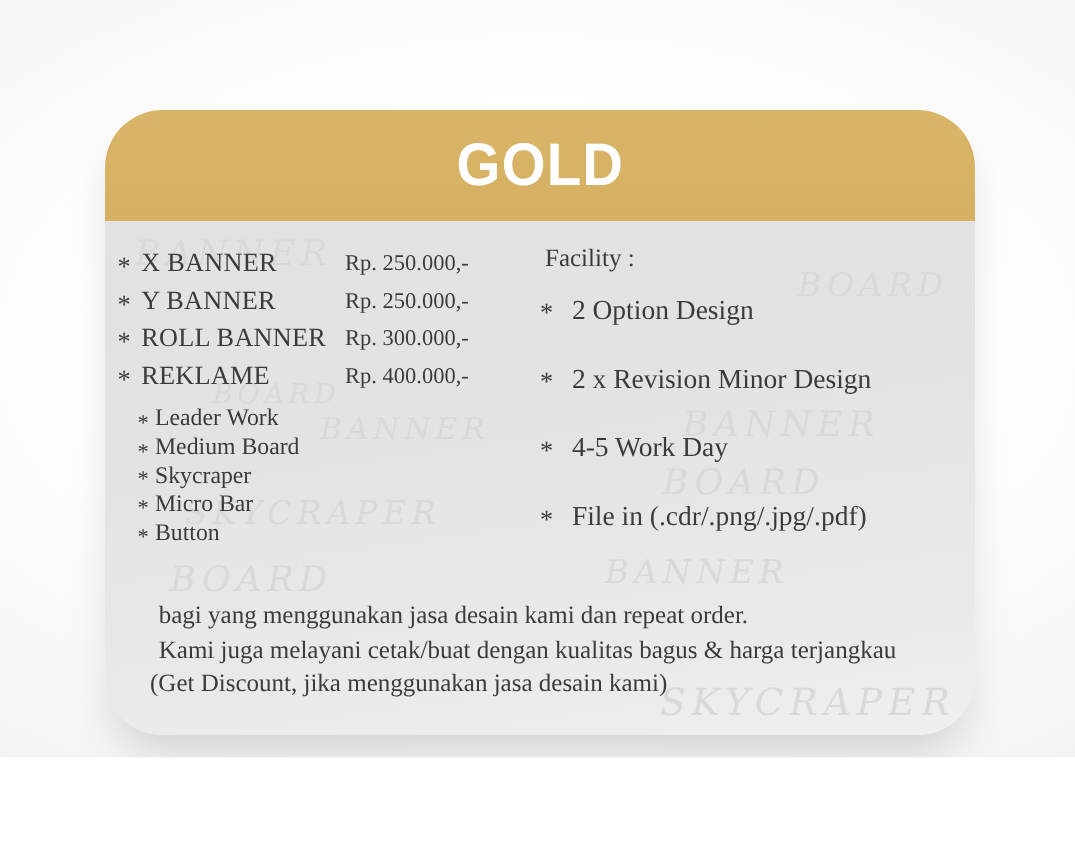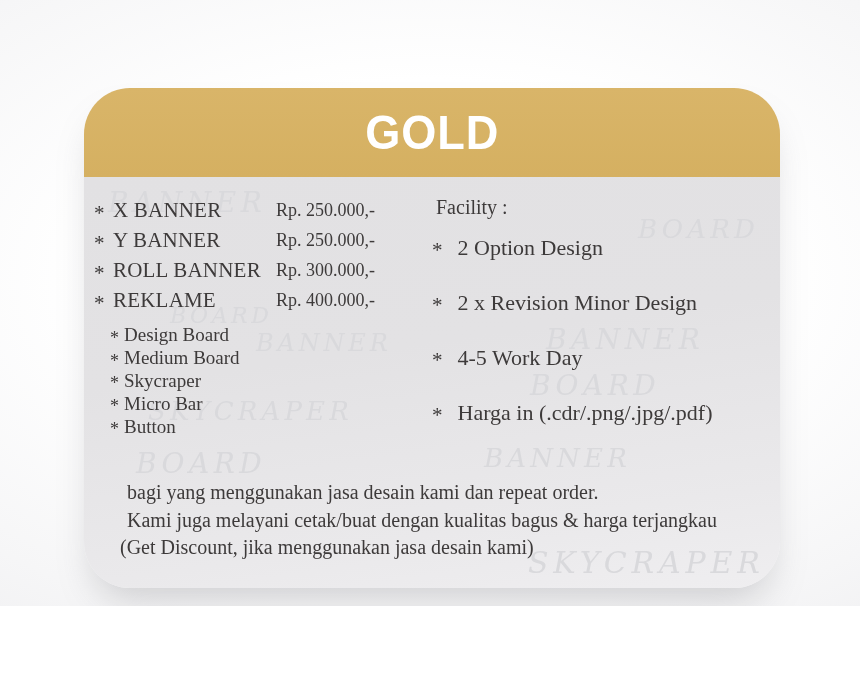--- a/index.html
+++ b/index.html
@@ -135,21 +135,21 @@
           <div class="price-row">
             <span class="bullet">*</span>
             <span class="price-label">REKLAME</span>
             <span class="price-value">Rp. 400.000,-</span>
           </div>
         </div>
 
         <div class="sub-items">
           <div class="sub-item">
             <span class="bullet">*</span>
-            <span>Design Board</span>
+            <span>Leader Work</span>
           </div>
           <div class="sub-item">
             <span class="bullet">*</span>
             <span>Medium Board</span>
           </div>
           <div class="sub-item">
             <span class="bullet">*</span>
             <span>Skycraper</span>
           </div>
           <div class="sub-item">
@@ -171,21 +171,21 @@
           <div class="facility-item">
             <span class="bullet">*</span>
             <span>2 x Revision Minor Design</span>
           </div>
           <div class="facility-item">
             <span class="bullet">*</span>
             <span>4-5 Work Day</span>
           </div>
           <div class="facility-item">
             <span class="bullet">*</span>
-            <span>Harga in (.cdr/.png/.jpg/.pdf)</span>
+            <span>File in (.cdr/.png/.jpg/.pdf)</span>
           </div>
         </div>
 
         <div class="footer-note">
           <div class="footer-line">bagi yang menggunakan jasa desain kami dan repeat order.</div>
           <div class="footer-line">Kami juga melayani cetak/buat dengan kualitas bagus &amp; harga terjangkau</div>
           <div class="footer-line outdent">(Get Discount, jika menggunakan jasa desain kami)</div>
         </div>
 
       </div>

